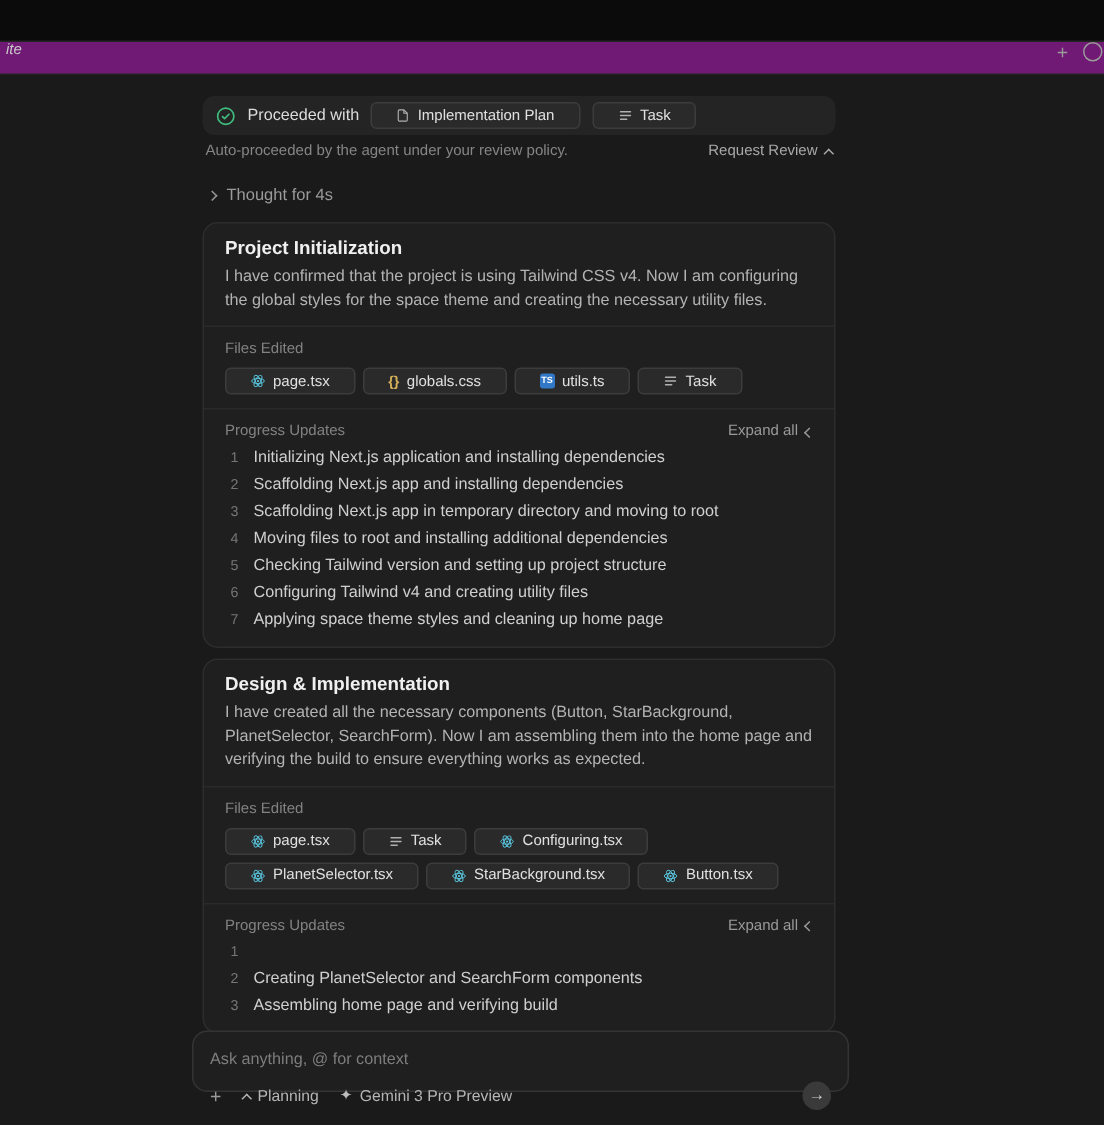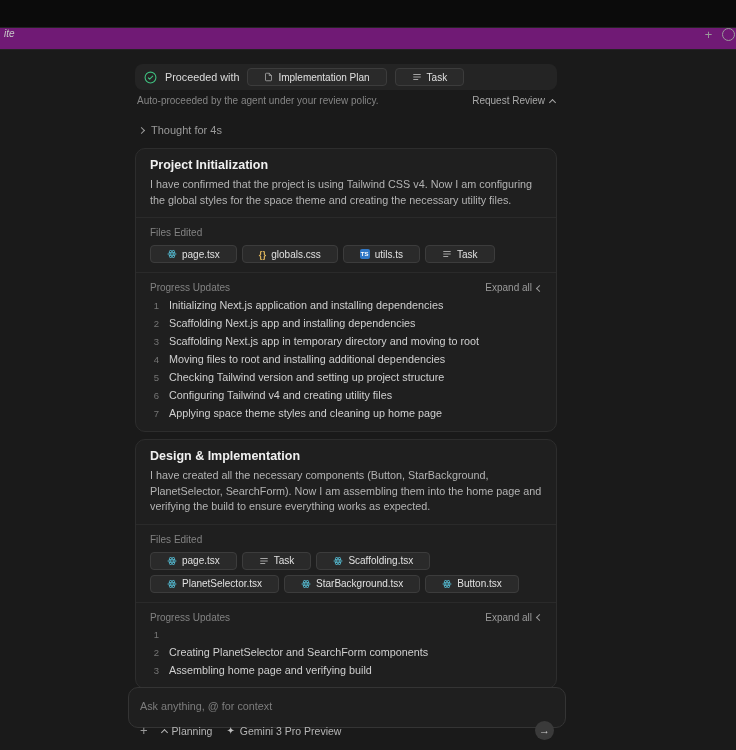--- a/index.html
+++ b/index.html
@@ -260,21 +260,21 @@
         <span class="icn">
           <svg width="10" height="10" viewBox="0 0 24 24">
               <g fill="none" stroke="#58c4dc" stroke-width="1.6">
                 <ellipse cx="12" cy="12" rx="10" ry="4.2"></ellipse>
                 <ellipse cx="12" cy="12" rx="10" ry="4.2" transform="rotate(60 12 12)"></ellipse>
                 <ellipse cx="12" cy="12" rx="10" ry="4.2" transform="rotate(120 12 12)"></ellipse>
               </g>
               <circle cx="12" cy="12" r="1.8" fill="#58c4dc"></circle>
             </svg>
         </span>
-        <span>Scaffolding.tsx</span>
+        <span>Configuring.tsx</span>
       </span>
       <span class="chip">
         <span class="icn">
           <svg width="10" height="10" viewBox="0 0 24 24">
               <g fill="none" stroke="#58c4dc" stroke-width="1.6">
                 <ellipse cx="12" cy="12" rx="10" ry="4.2"></ellipse>
                 <ellipse cx="12" cy="12" rx="10" ry="4.2" transform="rotate(60 12 12)"></ellipse>
                 <ellipse cx="12" cy="12" rx="10" ry="4.2" transform="rotate(120 12 12)"></ellipse>
               </g>
               <circle cx="12" cy="12" r="1.8" fill="#58c4dc"></circle>

